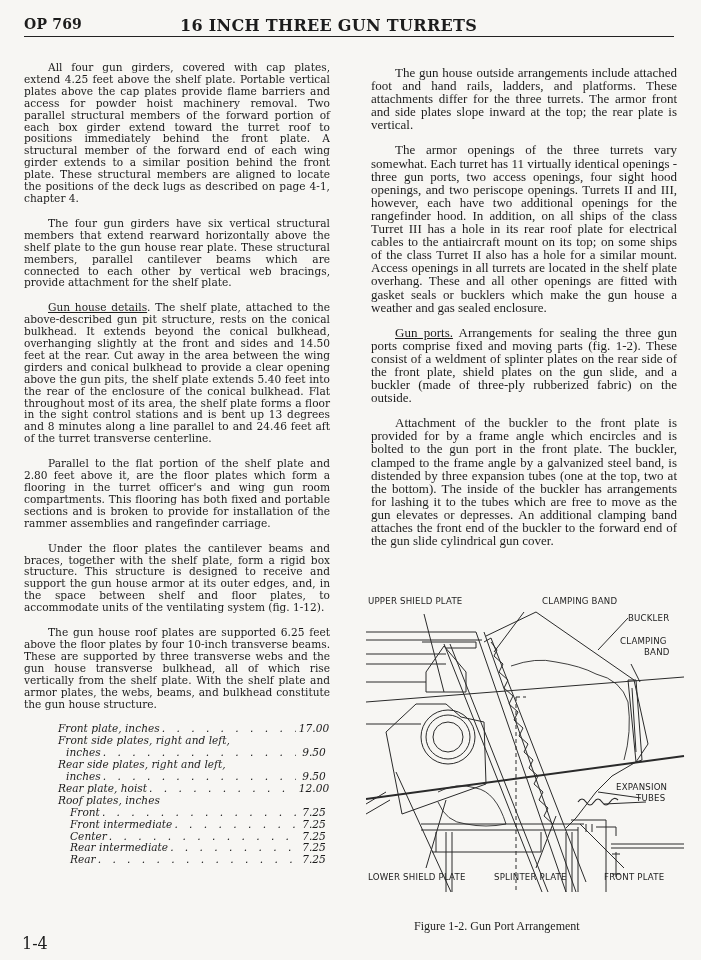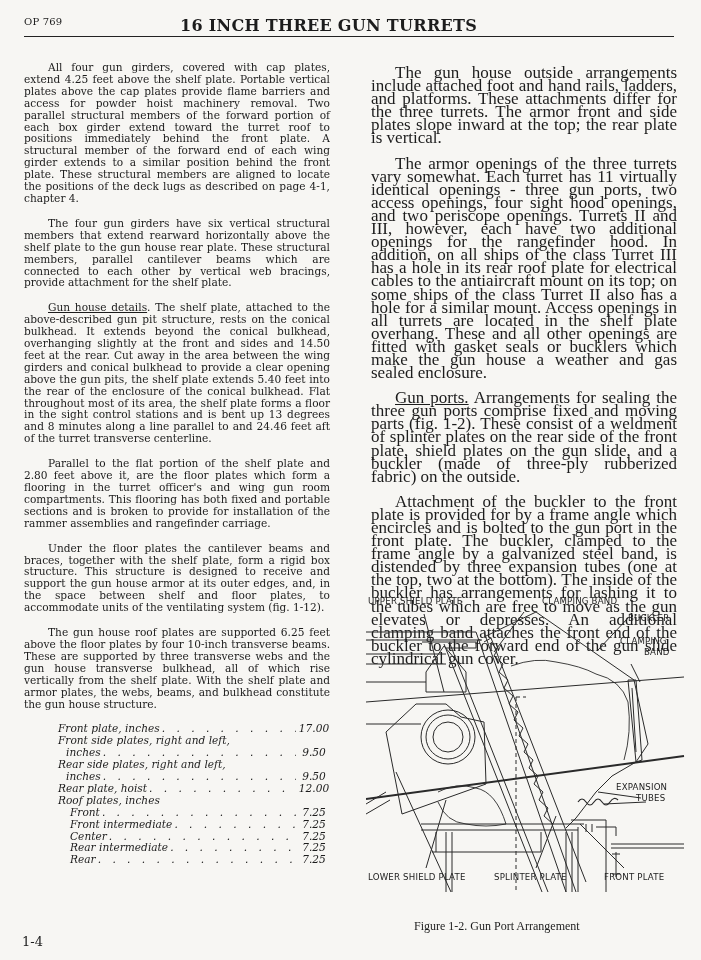--- a/index.html
+++ b/index.html
@@ -1,37 +1,37 @@
 <!DOCTYPE html>
 <html><head>
 <meta charset="utf-8">
 <style>
   html, body { margin: 0; padding: 0; }
   body {
     width: 701px; height: 960px; background: #f7f6f3; position: relative; overflow: hidden;
     font-family: "DejaVu Serif", "Liberation Serif", serif; color: #1c1c1c;
   }
   .header { position: absolute; left: 24px; top: 14px; width: 650px; height: 22px; border-bottom: 1.5px solid #222; }
-  .header .code { position: absolute; left: 0; top: 2px; font-size: 10px; letter-spacing: 0.2px; }
+  .header .code { position: absolute; left: 0; top: 2px; font-size: 14px; letter-spacing: 0.2px; font-weight: bold; }
   .header .title { position: absolute; left: 156px; top: 2px; font-size: 16px; letter-spacing: 0.3px; font-weight: bold; }
   .col { position: absolute; font-size: 10.6px; line-height: 11.9px; text-align: justify; }
   .col.left { left: 24px; top: 62px; width: 306px; }
-  .col.right { left: 371px; top: 66px; width: 306px; font-family: "Liberation Serif", serif; font-size: 17px; line-height: 13.1px; }
+  .col.right { left: 371px; top: 66px; width: 306px; font-family: "Liberation Serif", serif; font-size: 13px; line-height: 13.1px; }
   .col p { margin: 0 0 13px 0; text-indent: 24px; }
   .col.right p { margin-bottom: 12px; }
   .u { text-decoration: underline; }
   .armor-table { margin: 0 0 0 34px; width: 272px; font-size: 10.6px; line-height: 11.9px; }
   .row { display: flex; align-items: baseline; font-style: italic; }
   .row .lbl { white-space: nowrap; }
   .row .dots { flex: 1; overflow: hidden; white-space: nowrap; letter-spacing: 4px; margin: 0 2px; }
   .row .dots::before { content: ". . . . . . . . . . . . . . . . . . . . . . . . . . . . . . . . . . . ."; }
   .row .val { white-space: nowrap; text-align: center; min-width: 32px; }
   .row.ind1 .lbl { padding-left: 8px; }
   .row.ind2 .lbl { padding-left: 12px; }
-  .page-num { position: absolute; left: 22px; top: 934px; font-size: 13px; }
+  .page-num { position: absolute; left: 22px; top: 934px; font-size: 16px; }
   .figure { position: absolute; left: 366px; top: 592px; width: 320px; height: 306px; }
   .figure svg { position: absolute; left: 0; top: 0; }
   .flabel { position: absolute; font-family: "DejaVu Sans", sans-serif; font-size: 8.6px; letter-spacing: 0.2px; color: #222; white-space: nowrap; }
   .caption { position: absolute; left: 414px; top: 919px; font-family: "Liberation Serif", serif; font-size: 12px; }
 </style>
 </head>
 <body>
 
 <div class="header">
   <span class="code">OP 769</span>

